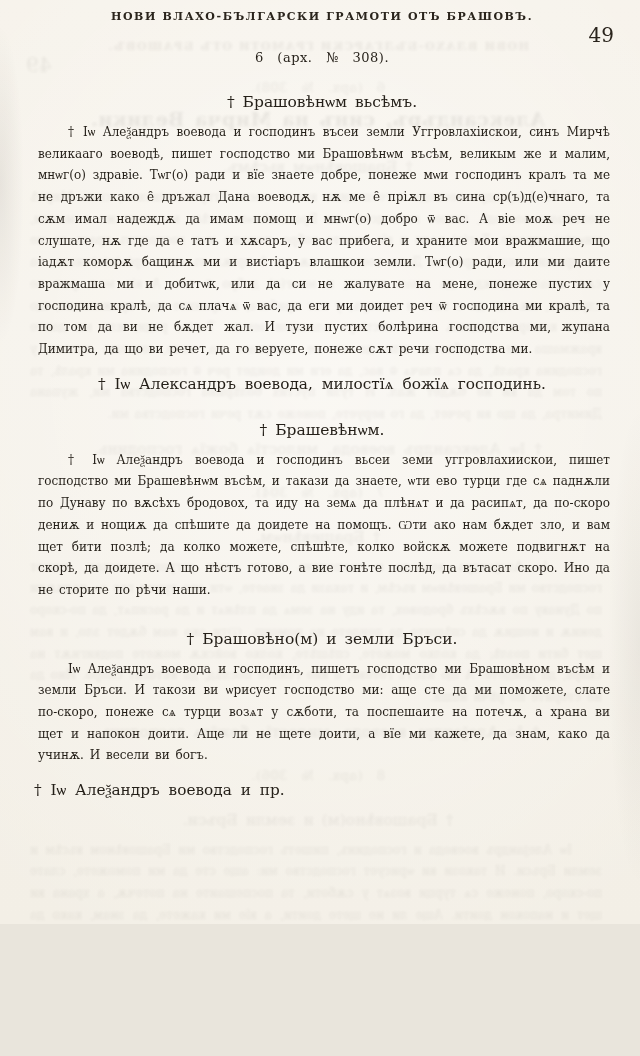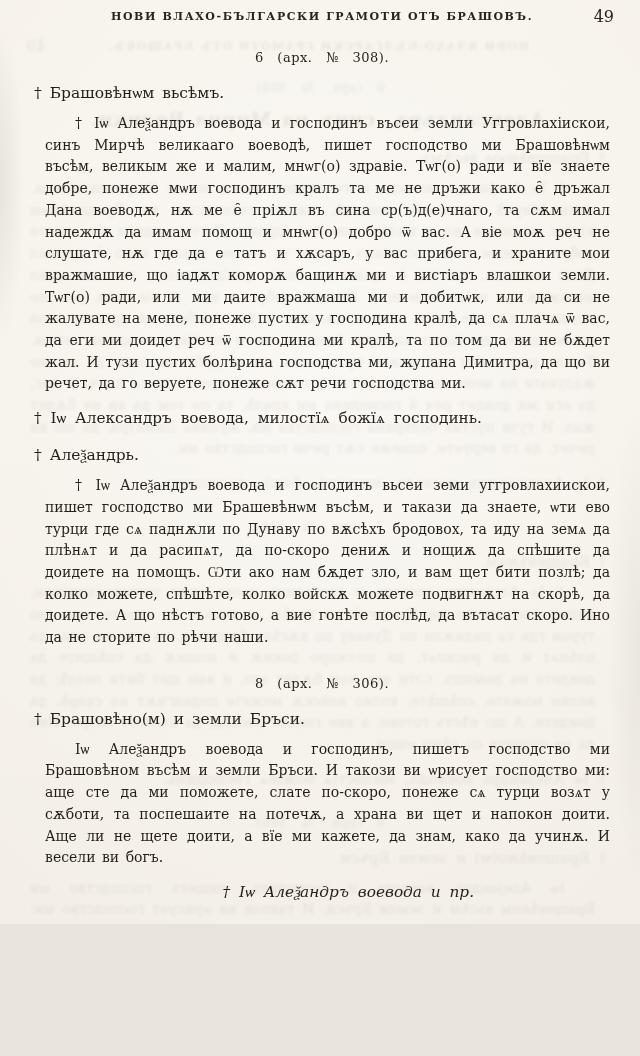--- a/index.html
+++ b/index.html
@@ -40,63 +40,63 @@
     text-align: center;
     font-size: 11px;
     font-weight: bold;
     letter-spacing: 1.6px;
     padding-top: 4px;
     color: #2a241c;
   }
   .page-num {
     position: absolute;
     right: -4px;
-    top: 1px;
-    font-size: 16px;
+    top: 17px;
+    font-size: 20px;
     font-weight: normal;
     letter-spacing: 0;
   }
   .charter-number {
     text-align: center;
     font-size: 13px;
     margin-top: 27px;
     word-spacing: 9px;
     letter-spacing: 0.5px;
   }
   .charter-title {
     text-align: center;
     font-size: 19px;
     font-weight: bold;
     margin: 13px 0 0 0;
     letter-spacing: 0.5px;
     word-spacing: 3px;
   }
   .salutation {
+    text-align: center;
     font-size: 15.5px;
-    margin-top: 19px;
+    margin-top: 28px;
     word-spacing: 3px;
   }
   .body-text {
-    font-size: 14px;
+    font-size: 12px;
     line-height: 21.7px;
     text-align: justify;
     text-indent: 30px;
-    margin: 11px 0 0 11px;
+    margin: 11px 0 0 4px;
     word-spacing: 2px;
   }
   .signature {
-    text-align: left;
+    text-align: center;
     font-size: 15.3px;
     margin-top: 14px;
     word-spacing: 4px;
   }
   .signature.right {
-    text-align: right;
+    text-align: left;
     padding-right: 136px;
-    font-style: italic;
   }
 </style>
 </head>
 <body>
 
 <div class="sheet">
   <div class="ghost" id="ghost" aria-hidden="true">
       <div class="content">
     <div class="running-header">
       <span>НОВИ ВЛАХО-БЪЛГАРСКИ ГРАМОТИ ОТЪ БРАШОВЪ.</span>
@@ -135,25 +135,24 @@
     </div>
 
     <section>
       <div class="charter-number">6 (арх. № 308).</div>
       <div class="salutation">† Брашовѣнѡм вьсѣмъ.</div>
       <p class="body-text">† Іѡ Алеѯандръ воевода и господинъ въсеи земли Уггровлахіискои, синъ Мирчѣ великааго воеводѣ, пишет господство ми Брашовѣнѡм въсѣм, великым же и малим, мнѡг(о) здравіе. Тѡг(о) ради и вїе знаете добре, понеже мѡи господинъ кралъ та ме не дръжи како е̑ дръжал Дана воеводѫ, нѫ ме е̑ пріѫл въ сина ср(ъ)д(е)чнаго, та сѫм имал надеждѫ да имам помощ и мнѡг(о) добро ѿ вас. А віе моѫ реч не слушате, нѫ где да е татъ и хѫсаръ, у вас прибега, и храните мои вражмашие, що іадѫт коморѫ бащинѫ ми и вистіаръ влашкои земли. Тѡг(о) ради, или ми даите вражмаша ми и добитѡк, или да си не жалувате на мене, понеже пустих у господина кралѣ, да сѧ плачѧ ѿ вас, да еги ми доидет реч ѿ господина ми кралѣ, та по том да ви не бѫдет жал. И тузи пустих болѣрина господства ми, жупана Димитра, да що ви речет, да го веруете, понеже сѫт речи господства ми.</p>
       <div class="signature">† Іѡ Александръ воевода, милостїѧ божїѧ господинь.</div>
     </section>
 
     <section>
-      <div class="salutation">† Алеѯандрь.</div>
+      <div class="salutation">† Брашевѣнѡм.</div>
       <p class="body-text">† Іѡ Алеѯандръ воевода и господинъ вьсеи земи уггровлахиискои, пишет господство ми Брашевѣнѡм въсѣм, и такази да знаете, ѡти ево турци где сѧ паднѫли по Дунаву по вѫсѣхъ бродовох, та иду на земѧ да плѣнѧт и да расипѧт, да по-скоро дениѫ и нощиѫ да спѣшите да доидете на помощъ. Ѡти ако нам бѫдет зло, и вам щет бити позлѣ; да колко можете, спѣшѣте, колко войскѫ можете подвигнѫт на скорѣ, да доидете. А що нѣстъ готово, а вие гонѣте послѣд, да вътасат скоро. Ино да не сторите по рѣчи наши.</p>
     </section>
 
     <section>
-      <div class="charter-number">8 (арх. № 306).</div>
       <div class="salutation">† Брашовѣно(м) и земли Бръси.</div>
       <p class="body-text">Іѡ Алеѯандръ воевода и господинъ, пишетъ господство ми Брашовѣном въсѣм и земли Бръси. И такози ви ѡрисует господство ми: аще сте да ми поможете, слате по-скоро, понеже сѧ турци возѧт у сѫботи, та поспешаите на потечѫ, а храна ви щет и напокон доити. Аще ли не щете доити, а вїе ми кажете, да знам, како да учинѫ. И весели ви богъ.</p>
       <div class="signature right">† Іѡ Алеѯандръ воевода и пр.</div>
     </section>
 
   </div>
 </div>
 
 </body></html>

